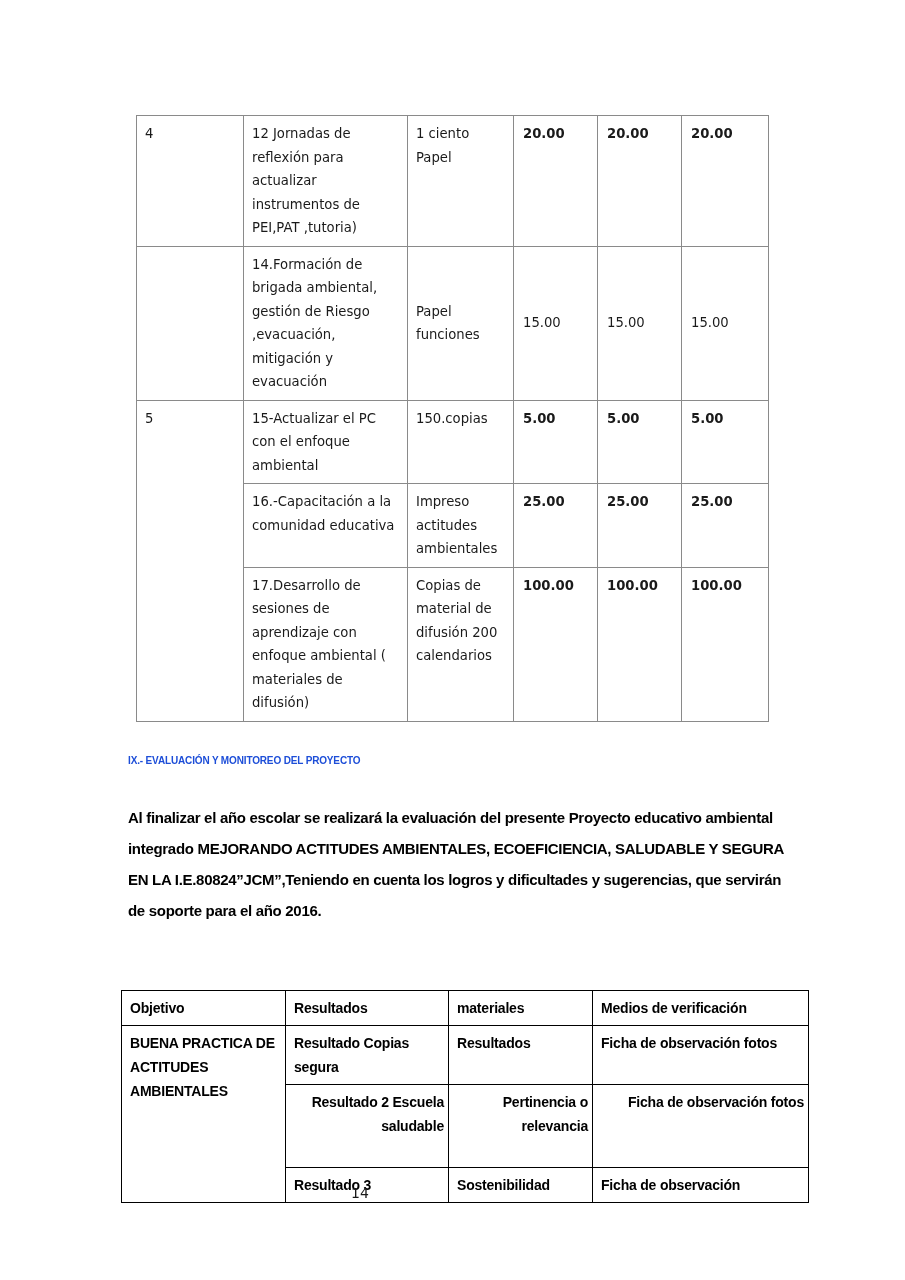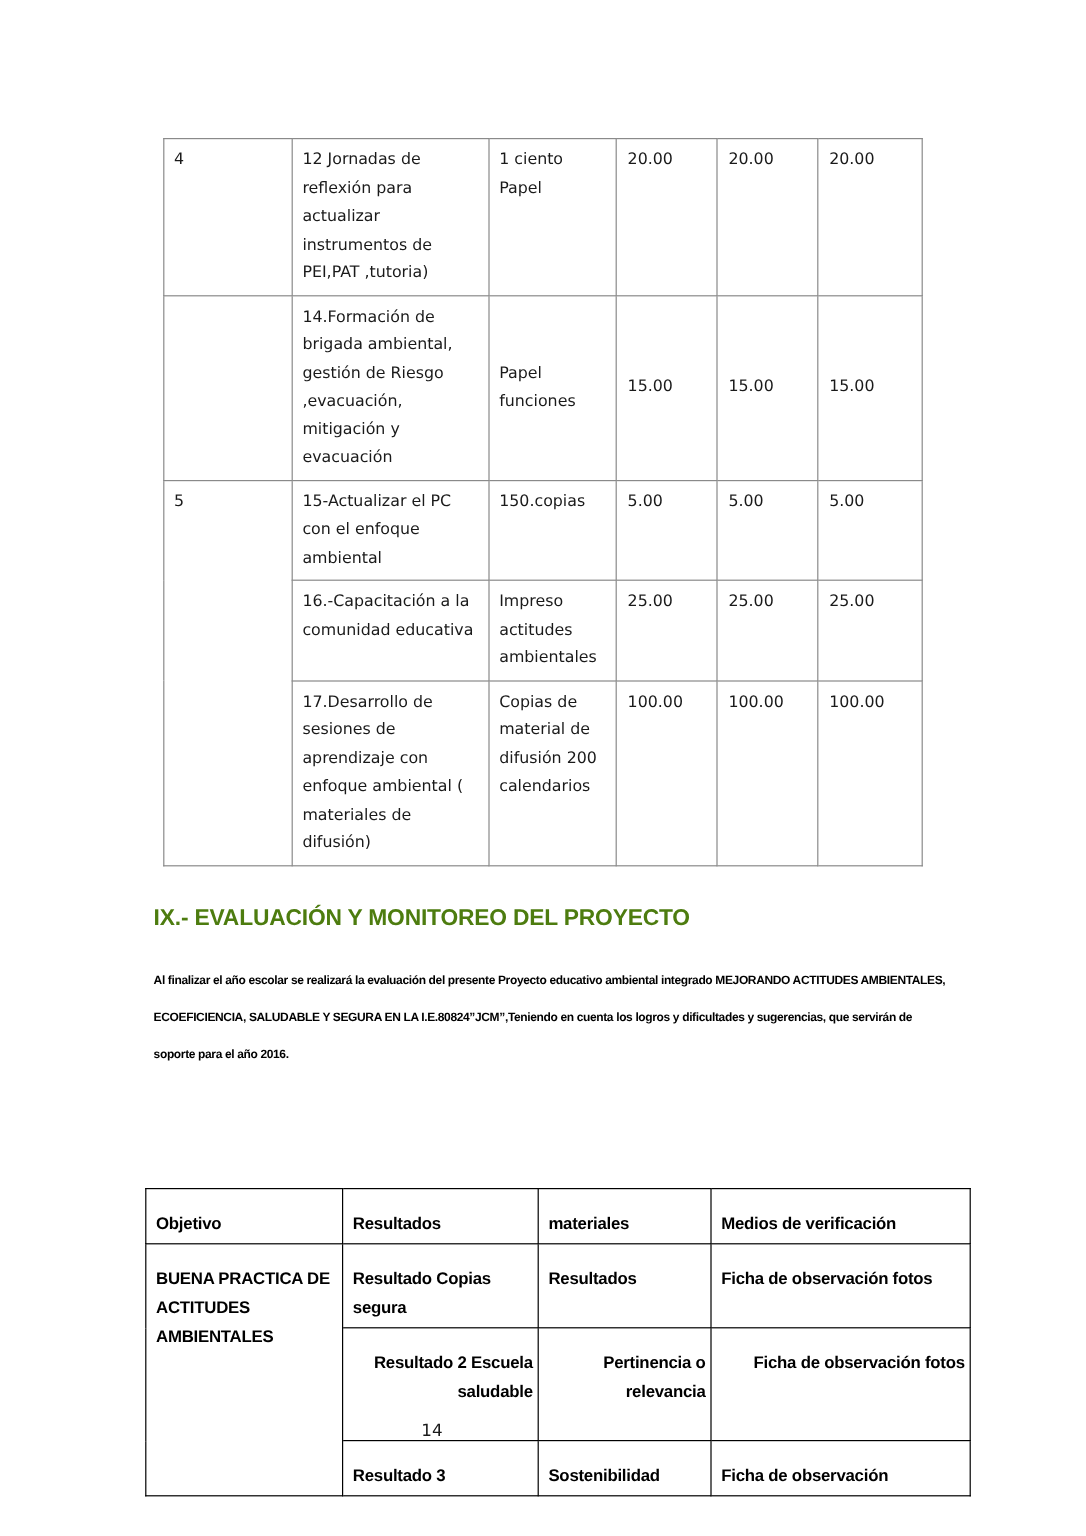--- a/index.html
+++ b/index.html
@@ -38,71 +38,71 @@
     vertical-align: top;
     padding: 6px 7px 6px 8px;
     font-family: "DejaVu Sans", sans-serif;
     font-size: 13.2px;
     line-height: 1.78;
     font-weight: 400;
     color: #1a1a1a;
     word-wrap: break-word;
   }
   .t1 td.mid { vertical-align: middle; }
-  .t1 td.num { padding-left: 9px; }
+  .t1 td.num { padding-left: 9px; font-weight: bold; }
   .t1 td.numc { vertical-align: middle; padding-left: 9px; }
   .t1 .c-idx   { width: 107px; }
   .t1 .c-act   { width: 164px; }
   .t1 .c-res   { width: 106px; }
   .t1 .c-v1    { width: 84px; }
   .t1 .c-v2    { width: 84px; }
   .t1 .c-v3    { width: 87px; }
 
   .idx-5 { vertical-align: middle; }
 
   
   .sec-heading {
     position: absolute;
     left: 128px;
     top: 755px;
     font-family: "Liberation Sans", sans-serif;
     font-weight: bold;
-    font-size: 19px;
+    font-size: 10px;
     letter-spacing: -0.15px;
-    color: #4d7c0f;
+    color: #1d4ed8;
     white-space: nowrap;
   }
   .body-block {
     position: absolute;
     left: 128px;
     top: 802px;
     width: 660px;
     font-family: "Liberation Sans", sans-serif;
     font-weight: bold;
-    font-size: 10px;
+    font-size: 15px;
     line-height: 31px;
     letter-spacing: -0.3px;
     color: #000;
   }
   .body-block p { margin: 0; }
   .body-block .para2 { margin-top: 0; }
 
   
   .t2 {
     position: absolute;
     left: 121px;
     top: 990px;
     width: 687px;
     border-collapse: collapse;
     table-layout: fixed;
   }
   .t2 td {
     border: 1px solid #000000;
     vertical-align: top;
-    padding: 16px 4px 5px 8px;
+    padding: 5px 4px 5px 8px;
     font-family: "Liberation Sans", sans-serif;
     font-weight: bold;
     font-size: 14px;
     line-height: 24px;
     letter-spacing: -0.2px;
     color: #000;
     word-wrap: break-word;
   }
   .t2 .k-obj { width: 164px; }
   .t2 .k-res { width: 163px; }

